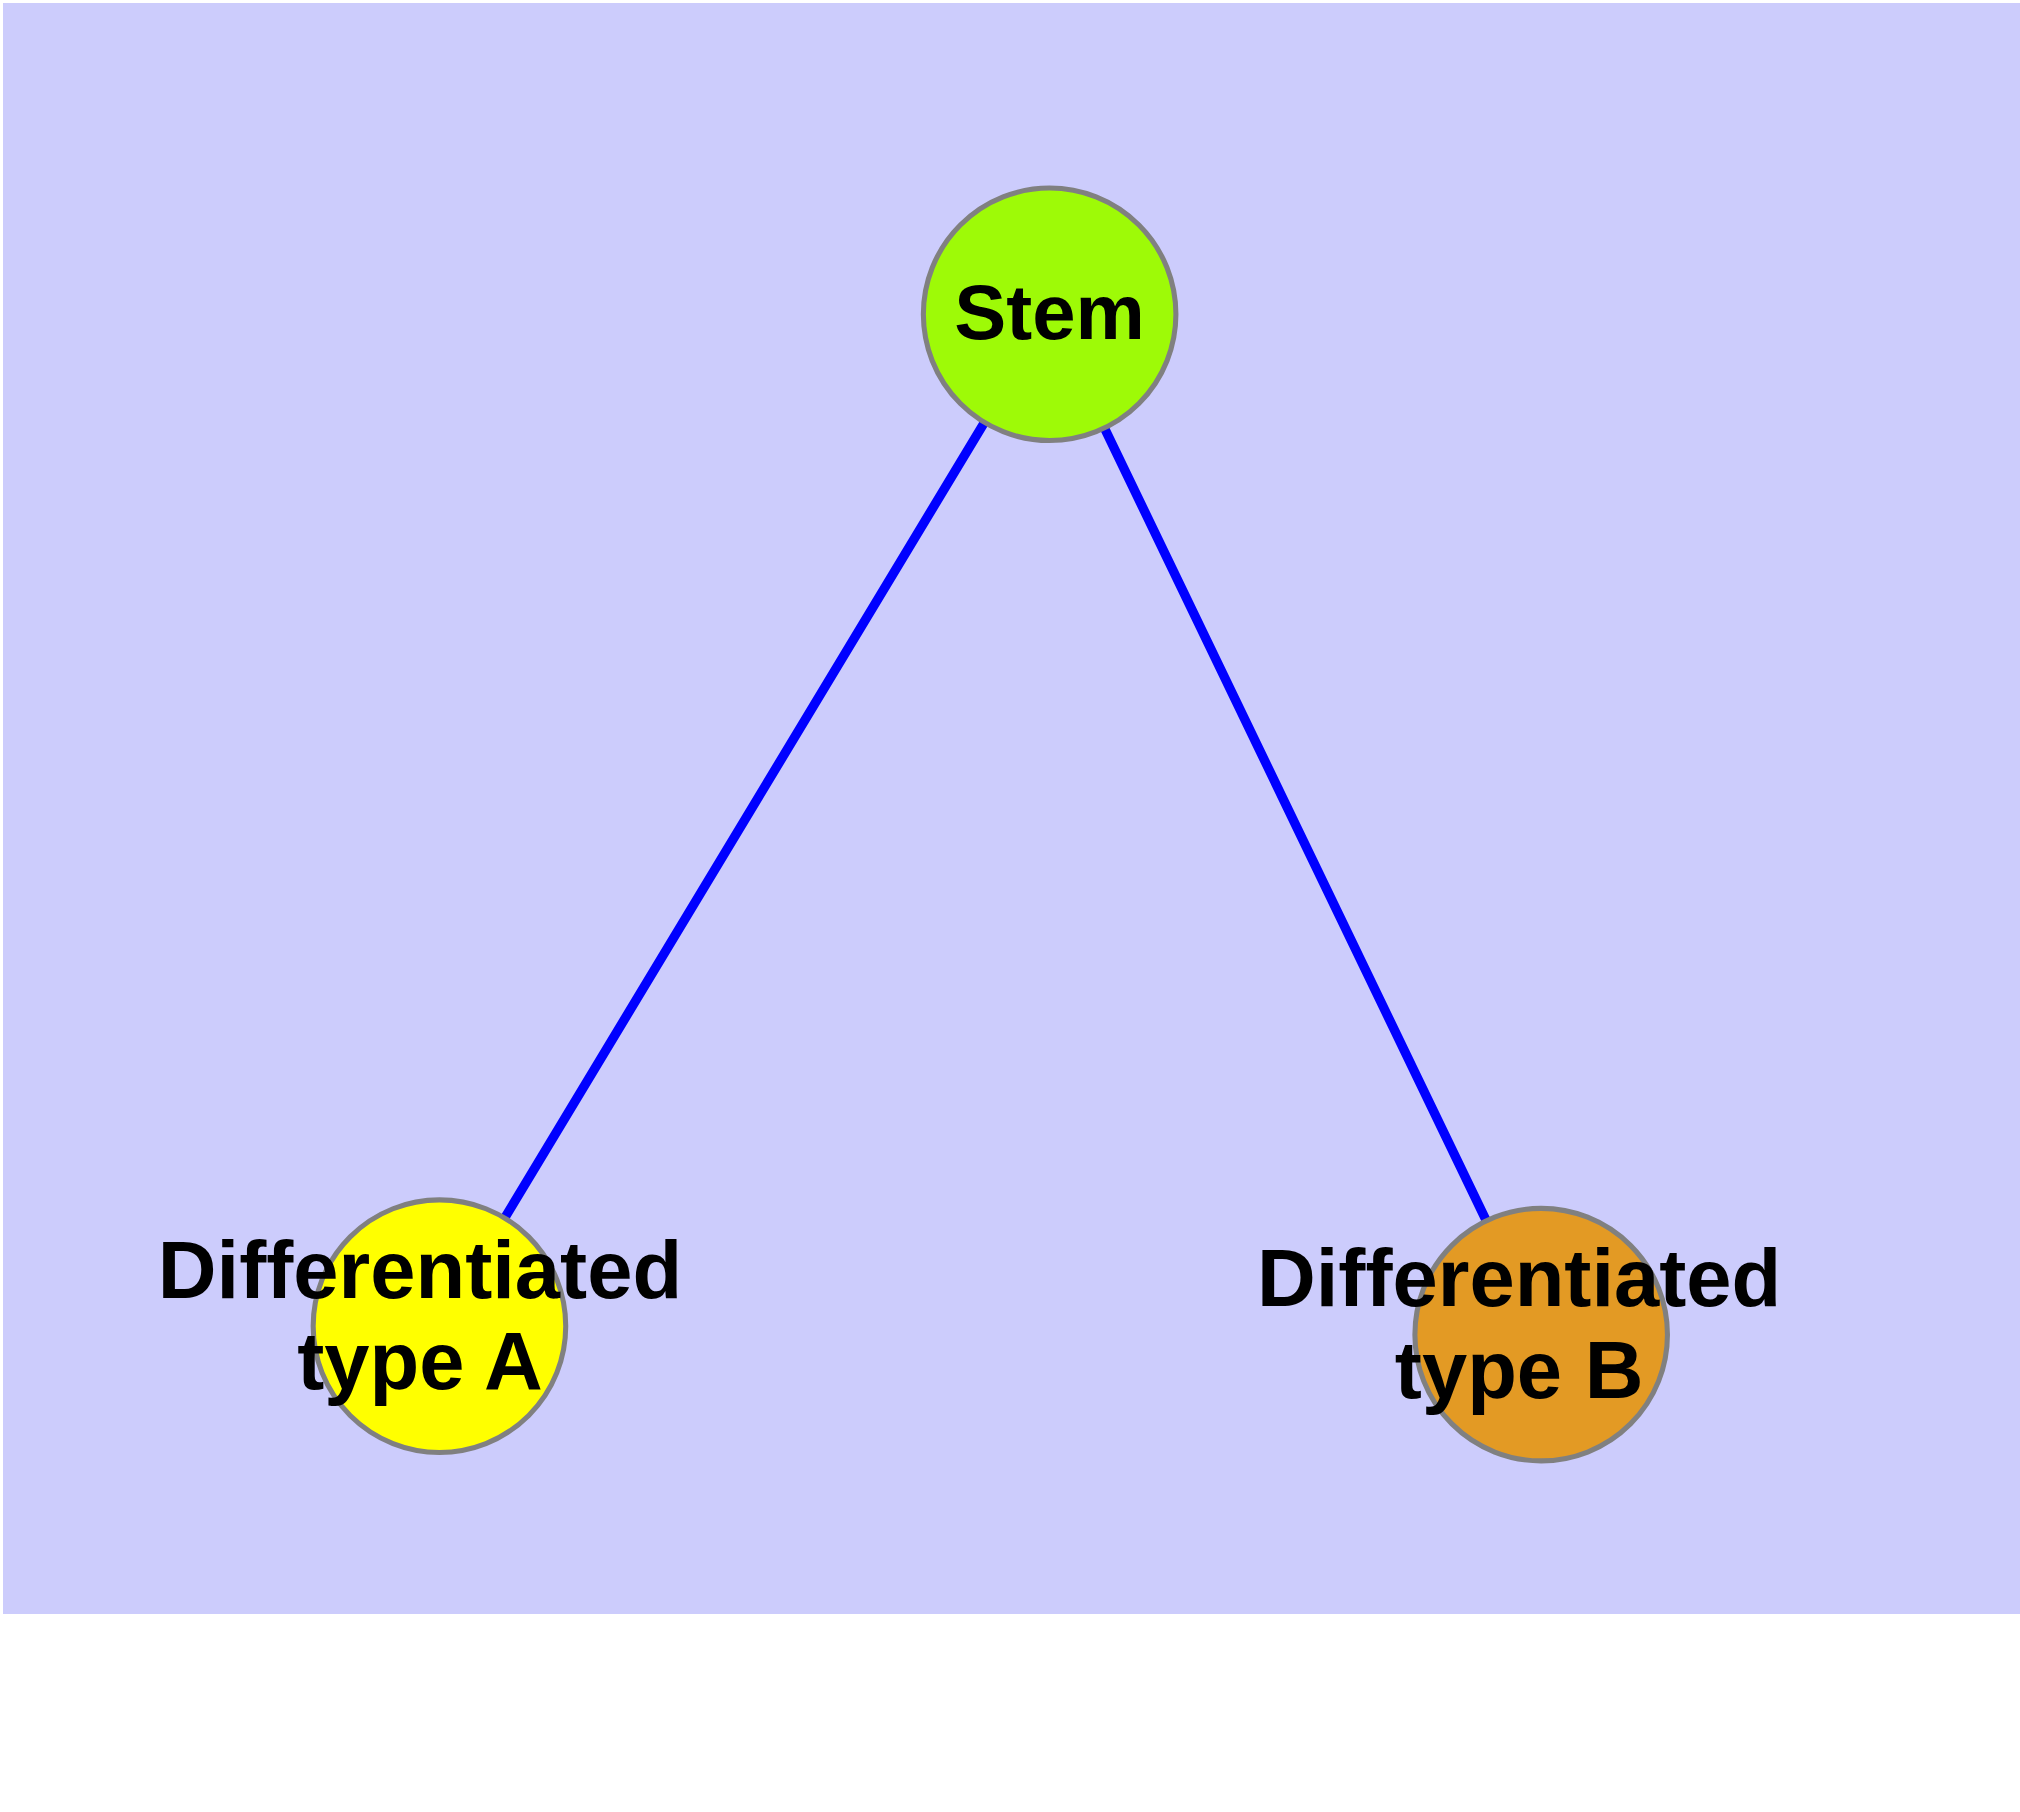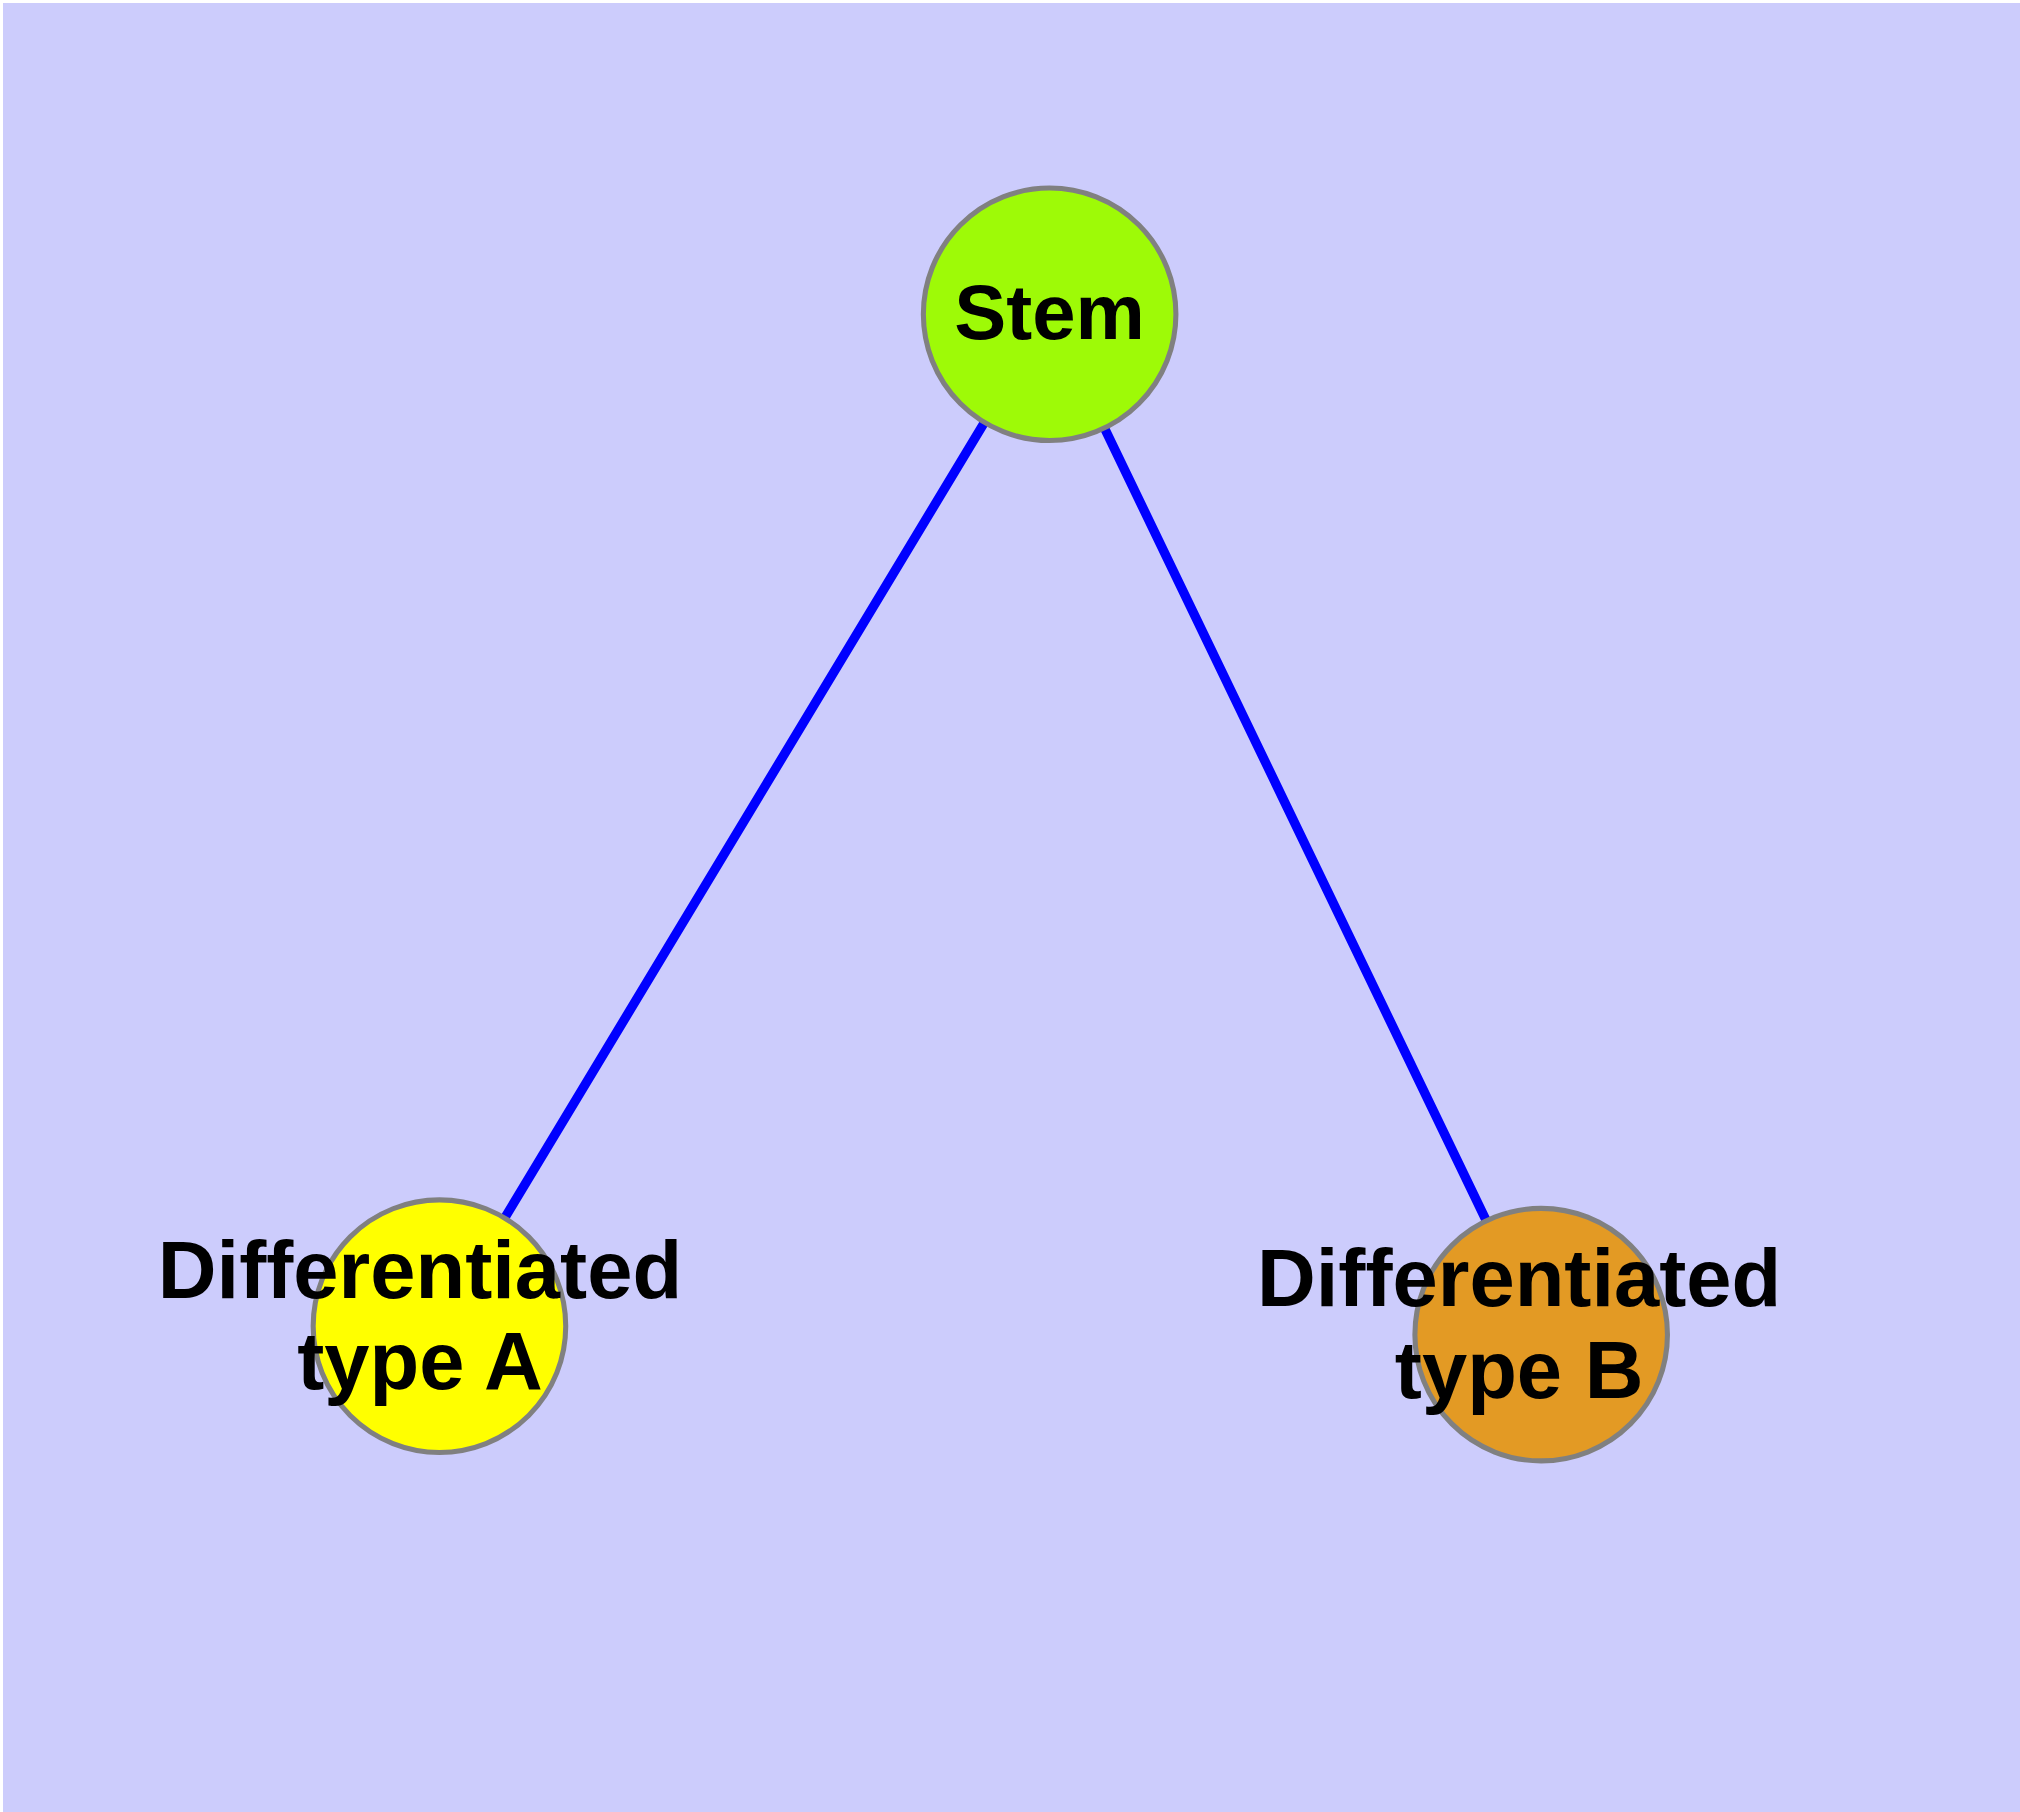--- a/index.html
+++ b/index.html
@@ -18,21 +18,21 @@
     position: relative;
     width: 2021px;
     height: 1812px;
     background: #ffffff;
   }
   #graph-plot {
     position: absolute;
     left: 3.4px;
     top: 3.4px;
     width: 2017px;
-    height: 1809px;
+    height: 1611px;
     background: #ccccfc;
     overflow: hidden;
   }
   #graph-svg {
     position: absolute;
     left: 0;
     top: 0;
     width: 2017px;
     height: 1809px;
     display: block;

